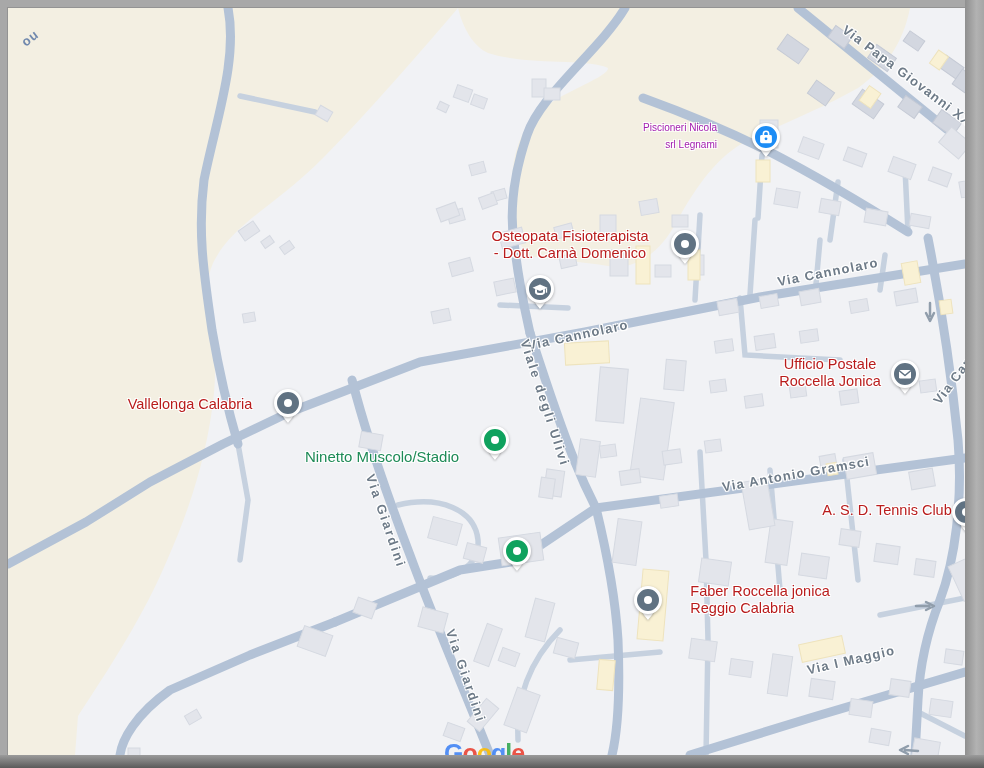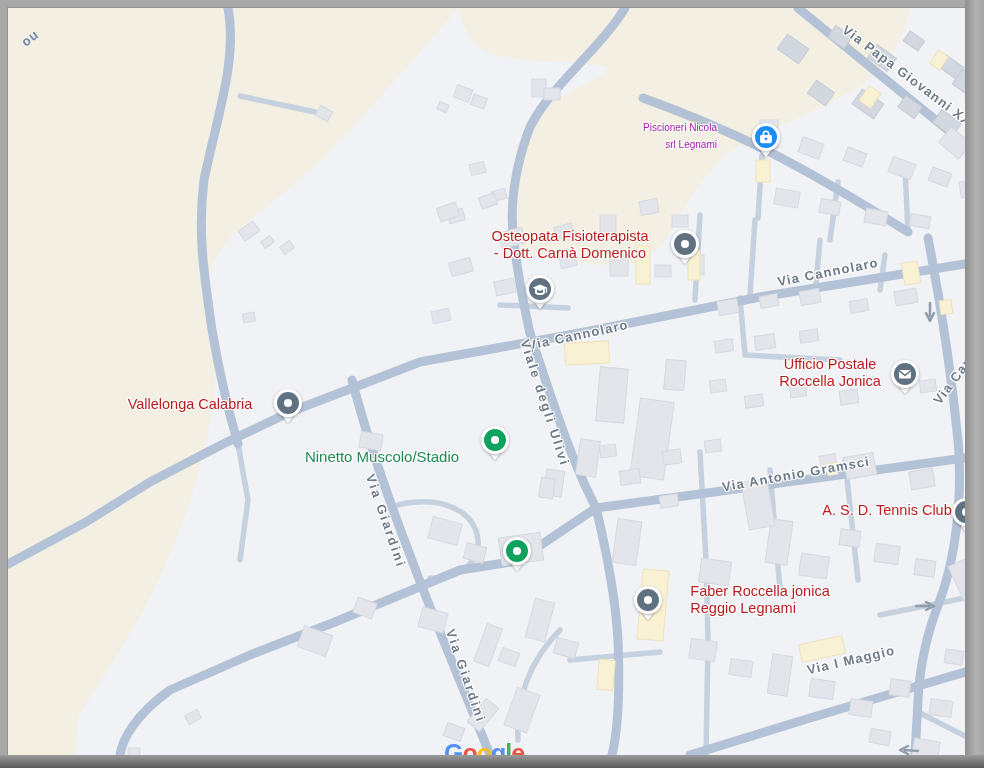--- a/index.html
+++ b/index.html
@@ -258,21 +258,21 @@
           </g>
         </svg>
         <svg width="40" height="46" viewBox="-20 -17 40 46" class="pin" style="left: 489px; top: 526px;">
           <g>
             <path d="M-6,8 C-6,14 -3,16 0,20 C3,16 6,14 6,8 Z" fill="#fff" filter="drop-shadow(0 1px 1px rgba(0,0,0,.25))"></path>
             <circle cx="0" cy="0" r="12.5" fill="#0fa25e" stroke="#fff" stroke-width="3" filter="drop-shadow(0 1px 1.5px rgba(0,0,0,.3))"></circle>
             <circle cx="0" cy="0" r="4" fill="#fff"></circle>
           </g>
         </svg>
         <div class="lbl poi gray" style="left: 752px; top: 592px; transform: translate(-50%, -50%) rotate(0deg); text-align: left;">Faber Roccella jonica
-Reggio Legnami</div>
+Reggio Calabria</div>
         <svg width="40" height="46" viewBox="-20 -17 40 46" class="pin" style="left: 620px; top: 575px;">
           <g>
             <path d="M-6,8 C-6,14 -3,16 0,20 C3,16 6,14 6,8 Z" fill="#fff" filter="drop-shadow(0 1px 1px rgba(0,0,0,.25))"></path>
             <circle cx="0" cy="0" r="12.5" fill="#607282" stroke="#fff" stroke-width="3" filter="drop-shadow(0 1px 1.5px rgba(0,0,0,.3))"></circle>
             <circle cx="0" cy="0" r="4" fill="#fff"></circle>
           </g>
         </svg>
         <div class="lbl poi gray" style="left: 879px; top: 502px; transform: translate(-50%, -50%) rotate(0deg); text-align: left;">A. S. D. Tennis Club</div>
         <svg width="40" height="46" viewBox="-20 -17 40 46" class="pin" style="left: 938px; top: 487px;">
           <g>

